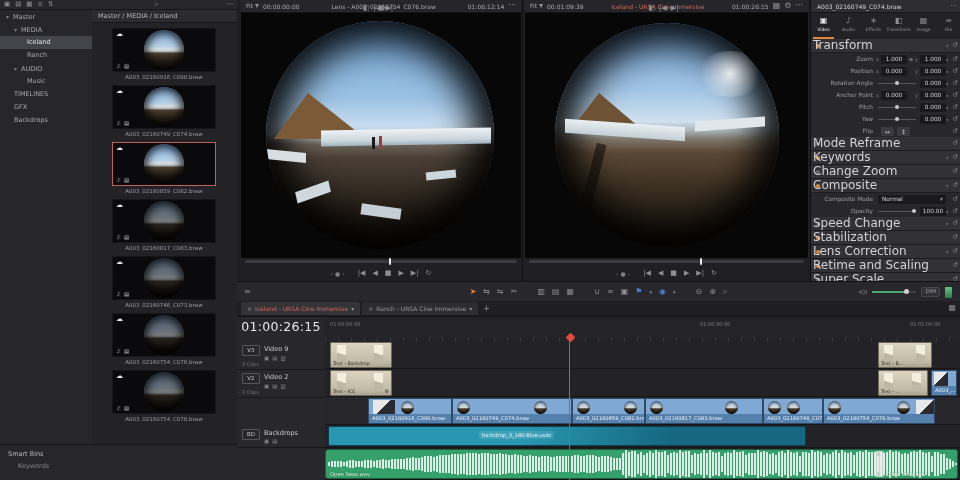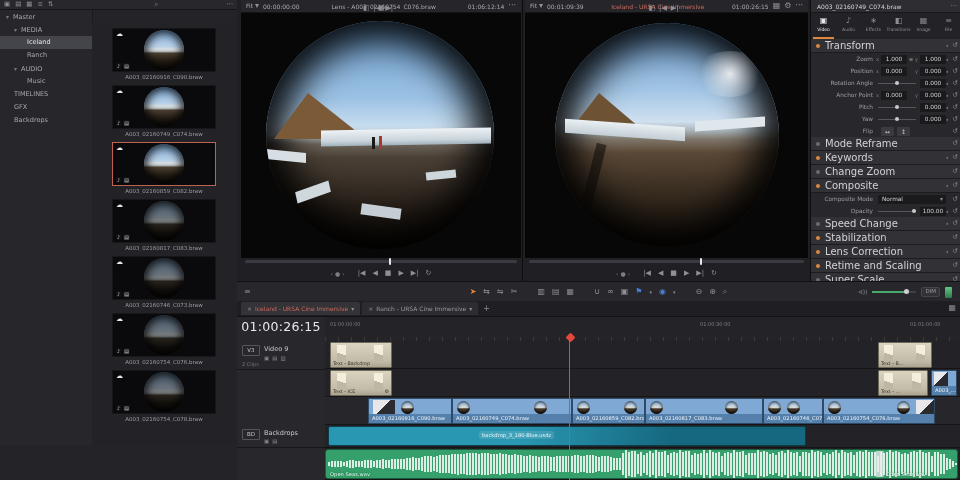--- a/index.html
+++ b/index.html
@@ -60,21 +60,21 @@
              font-size:6px;color:#d6d6da;line-height:13px;padding:0 6px;box-sizing:border-box;white-space:nowrap;overflow:hidden;}
   .insp-more{position:absolute;right:4px;top:0;color:#8f8f96;font-size:7px;line-height:13px;}
   .itabs{position:absolute;left:0;top:13px;right:0;height:26px;background:#232327;border-bottom:1px solid #151518;display:flex;}
   .itab{flex:1;position:relative;text-align:center;padding-top:3px;color:#8e8e94;}
   .itab .iti{display:block;font-size:8px;line-height:9px;}
   .itab .itl{display:block;font-size:4.5px;margin-top:2px;white-space:nowrap;overflow:hidden;}
   .itab.on{color:#e6e6ea;}
   .itab.on::after{content:"";position:absolute;left:2px;right:2px;bottom:0;height:2px;background:#e0873c;}
   .ibody{position:absolute;left:0;top:39px;right:0;bottom:0;background:#28282c;}
   .sec{position:relative;height:13px;background:#313136;border-bottom:1px solid #1c1c1f;}
-  .sec .stitle{position:absolute;left:14px;top:0;font-size:10px;line-height:13px;color:#d2d2d6;}
+  .sec .stitle{position:absolute;left:2px;top:0;font-size:12px;line-height:13px;color:#d2d2d6;}
   .tog{position:absolute;left:5px;top:4.5px;width:4px;height:4px;border-radius:50%;background:#6a6a70;}
   .tog.on{background:#e0873c;}
   .kf{position:absolute;right:12px;top:0;font-size:6px;line-height:13px;color:#7f7f86;}
   .rst{position:absolute;right:3px;top:0;font-size:6.5px;line-height:13px;color:#8d8d94;}
   .irow{position:relative;height:12px;background:#28282c;}
   .irl{position:absolute;left:0;top:0;width:62px;text-align:right;font-size:5.8px;line-height:12px;color:#9b9ba1;}
   .axl{position:absolute;top:0;font-size:5px;line-height:12px;color:#77777d;}
   .vbox{position:absolute;top:1.5px;height:9px;width:26px;background:#1a1a1d;border-radius:1px;
         font-size:5.8px;line-height:9px;color:#d2d2d6;text-align:center;}
   .slide{position:absolute;top:5.5px;height:1px;background:#55555b;}
@@ -166,20 +166,21 @@
       <div class="ti" style="padding-left:14px"><span class="tw">▾</span><span>MEDIA</span></div>
       <div class="ti sel" style="padding-left:27px"><span>Iceland</span></div>
       <div class="ti" style="padding-left:27px"><span>Ranch</span></div>
       <div class="ti" style="padding-left:14px"><span class="tw">▾</span><span>AUDIO</span></div>
       <div class="ti" style="padding-left:27px"><span>Music</span></div>
       <div class="ti" style="padding-left:14px"><span>TIMELINES</span></div>
       <div class="ti" style="padding-left:14px"><span>GFX</span></div>
       <div class="ti" style="padding-left:14px"><span>Backdrops</span></div>
     </div>
 
+    <div class="mp-bc">Master / MEDIA / Iceland</div>
 
     <div class="thumbs">
       <div class="thumb" style="top:5px">
         <div class="timg">
             <div class="fe-mini"></div>
           <span class="cloudic">☁</span>
           <span class="badges">
               <span>♪</span>
               <span>▤</span>
             </span>
@@ -247,20 +248,24 @@
           <span class="cloudic">☁</span>
           <span class="badges">
               <span>♪</span>
               <span>▤</span>
             </span>
           </div>
         <div class="tname">A003_02160754_C078.braw</div>
       </div>
     </div>
 
+    <div class="mp-foot">
+      <div class="h">Smart Bins</div>
+      <div class="k">Keywords</div>
+    </div>
   </div>
 
   <div class="viewers">
 
     <div class="viewer" style="left:4px;width:280px">
       <div class="v-head">
         <span><span>Fit</span> <span class="ic">▾</span></span>
         <span>00:00:00:00</span>
         <span class="v-title">Lens - A003_02160754_C076.braw</span>
         <span>01:06:12:14</span>
@@ -574,20 +579,30 @@
 
       <div class="trk" style="top:25px;height:28px">
         <span class="badge">V3</span>
         <span class="nm">Video 9</span>
         <span class="ticons">
             <span>▣</span>
             <span>▤</span>
             <span>▥</span>
           </span>
         <span class="cnt">2 Clips</span>
+      </div>
+      <div class="trk" style="top:53px;height:28px">
+        <span class="badge">V2</span>
+        <span class="nm">Video 2</span>
+        <span class="ticons">
+            <span>▣</span>
+            <span>▤</span>
+            <span>▥</span>
+          </span>
+        <span class="cnt">3 Clips</span>
       </div>
       <div class="trk" style="top:109px;height:22px">
         <span class="badge">BD</span>
         <span class="nm">Backdrops</span>
         <span class="ticons" style="top:12px">
             <span>▣</span>
             <span>▤</span>
           </span>
       </div>
     </div>

